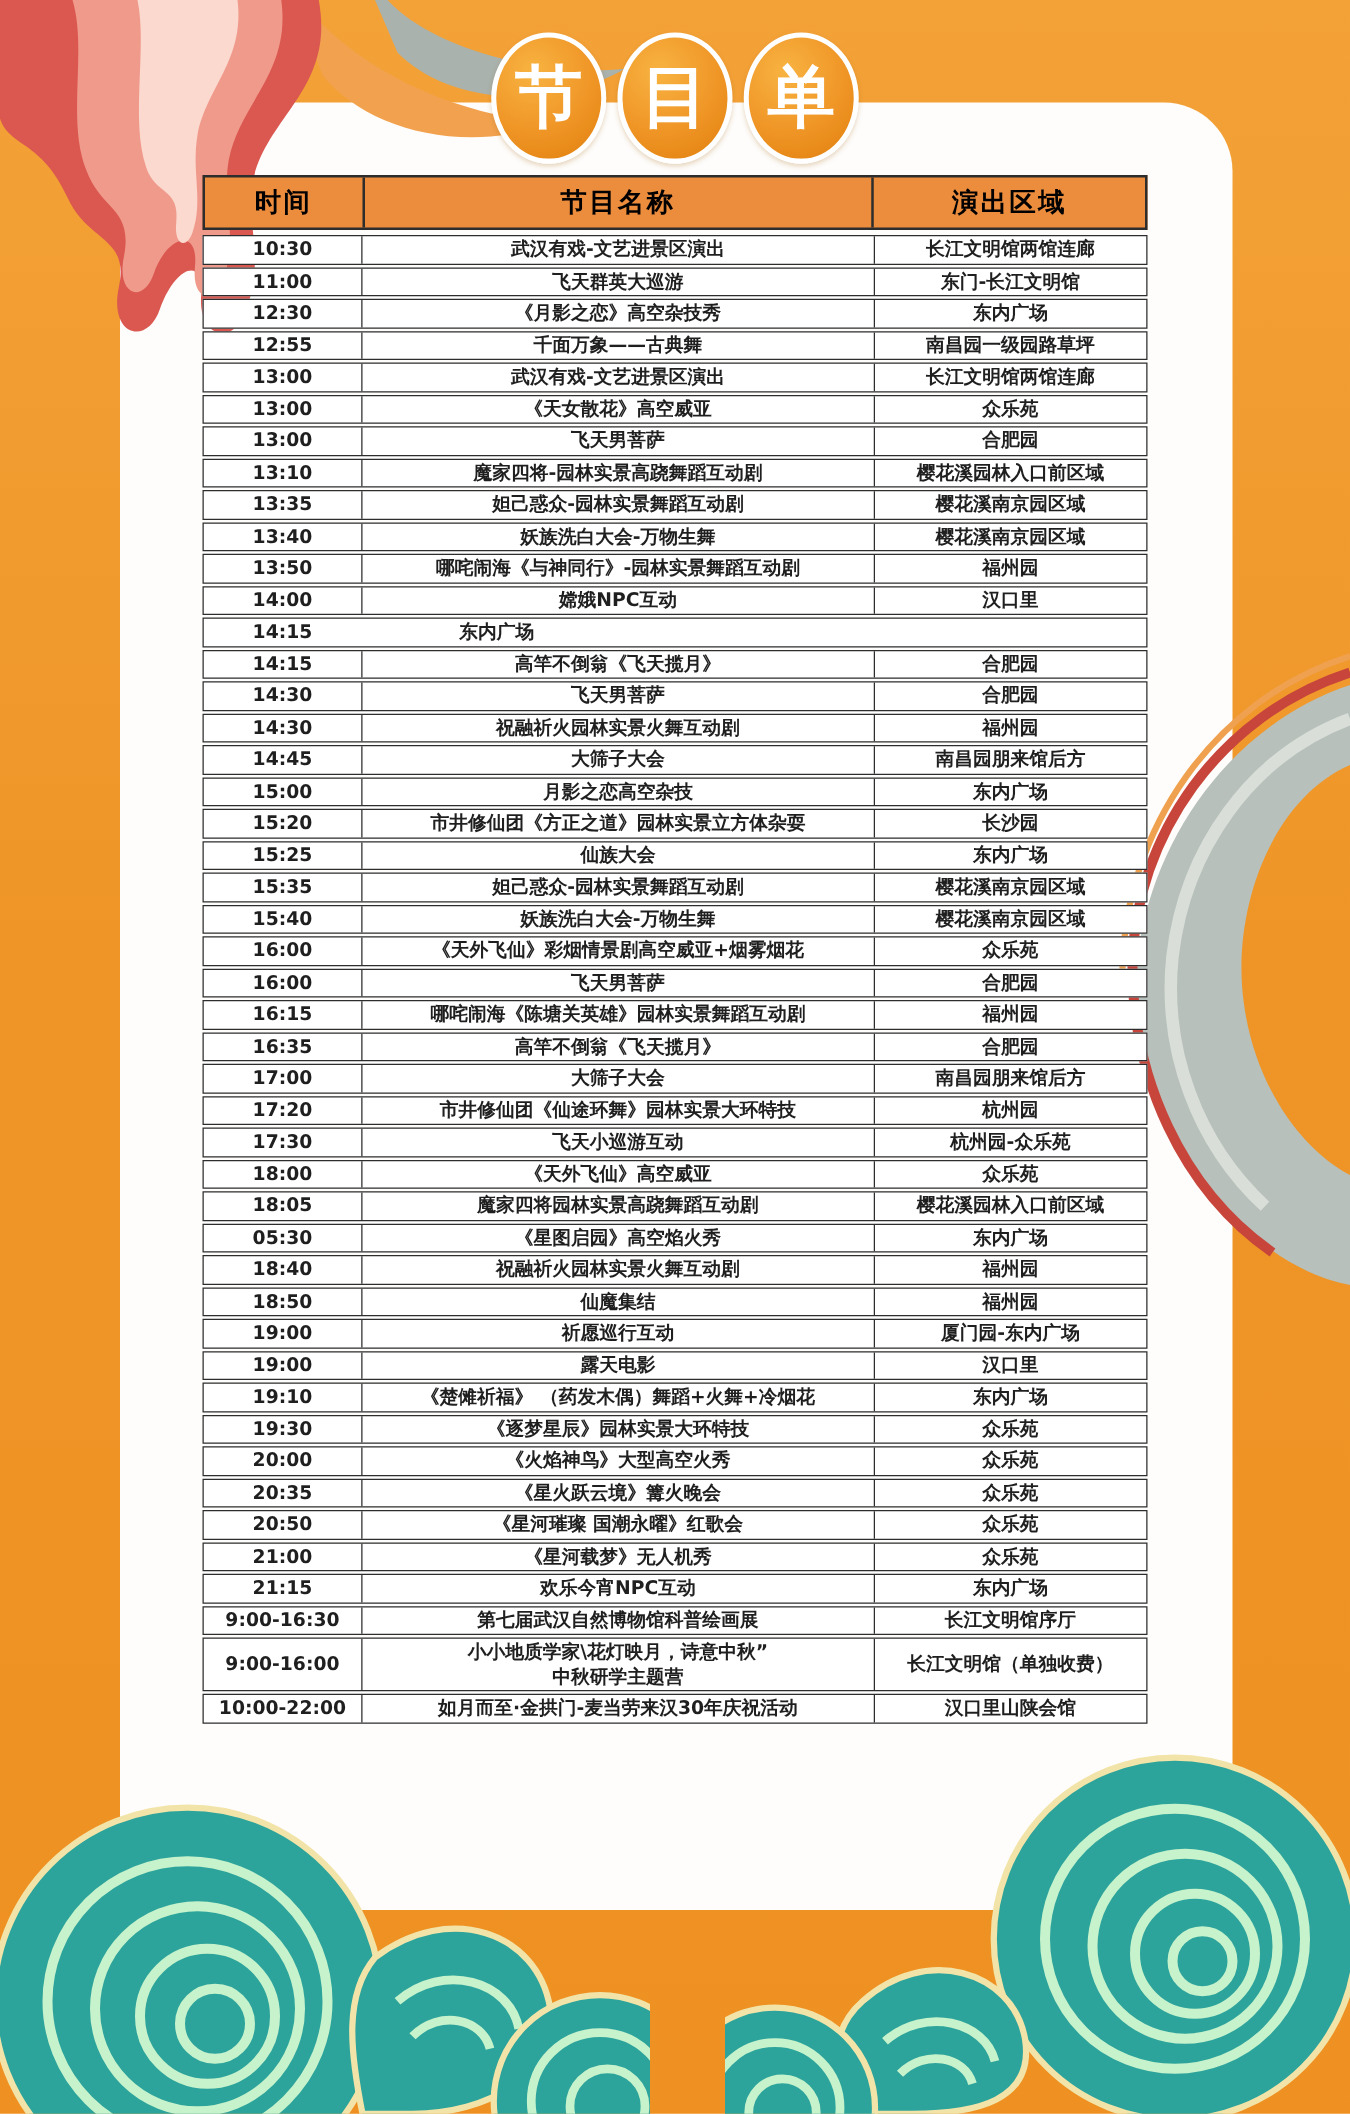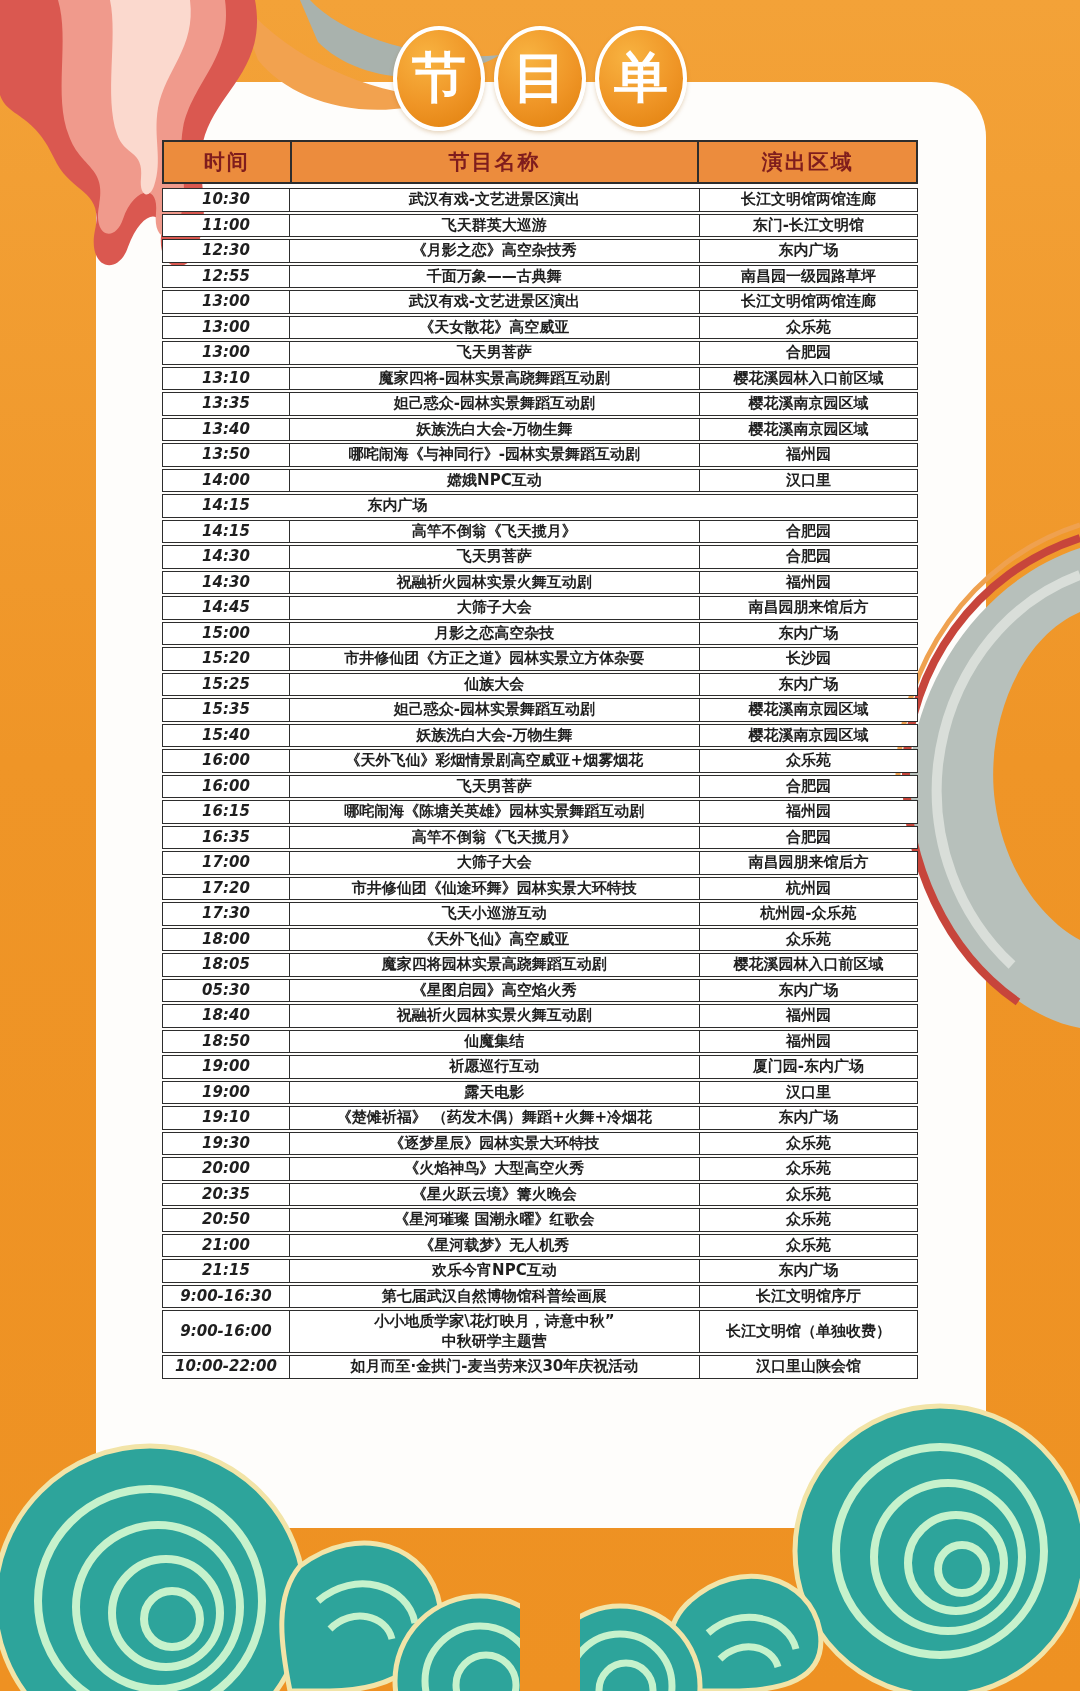--- a/index.html
+++ b/index.html
@@ -22,37 +22,37 @@
     background:radial-gradient(circle at 35% 28%,#F8B341 0%,#EF9526 55%,#E07F0C 100%);
     border:4px solid #FFFFFF;
     display:flex;align-items:center;justify-content:center;
     color:#FFFFFF;font-size:54px;font-weight:800;
     box-shadow:0 2px 4px rgba(160,90,0,.25);
   }
   .schedule{position:absolute;left:162px;top:140px;width:756px;z-index:4;}
   .thead{
     display:flex;height:44px;margin-bottom:4px;
     background:#EC8C3D;border:2px solid #2D2D2D;box-sizing:border-box;
-    color:#7f1d1d;font-weight:800;font-size:21px;letter-spacing:2px;
+    color:#000000;font-weight:800;font-size:21px;letter-spacing:2px;
   }
   .thead .hcell{display:flex;align-items:center;justify-content:center;box-sizing:border-box;}
   .h-time{width:16.7%;}
   .h-name{width:54.5%;border-left:2px solid #2D2D2D;border-right:2px solid #2D2D2D;}
   .h-area{width:28.8%;text-align:center;}
   .tbody{display:flex;flex-direction:column;gap:2px;}
   .row{
     display:flex;min-height:21px;background:#FFFFFF;
     border:1.5px solid #2D2D2D;box-sizing:border-box;
   }
   .cell{
     display:flex;align-items:center;justify-content:center;
     font-weight:700;font-size:15px;line-height:1.3;color:#1F1F1F;
     padding:1px 4px;box-sizing:border-box;text-align:center;
   }
-  .c-time{width:16.7%;font-style:italic;}
+  .c-time{width:16.7%;}
   .c-name{width:54.5%;border-left:1.5px solid #2D2D2D;border-right:1.5px solid #2D2D2D;white-space:pre-line;}
   .c-area{width:28.8%;}
 </style>
 </head>
 <body>
 
 <div class="panel"></div>
 
 <svg class="deco" style="left:0;top:0;" width="560" height="300" viewBox="0 0 560 300">
   <path d="M310 0 C345 38 430 62 500 55 C435 92 355 80 318 42 L300 0 Z" fill="#A9B2AD"></path>

